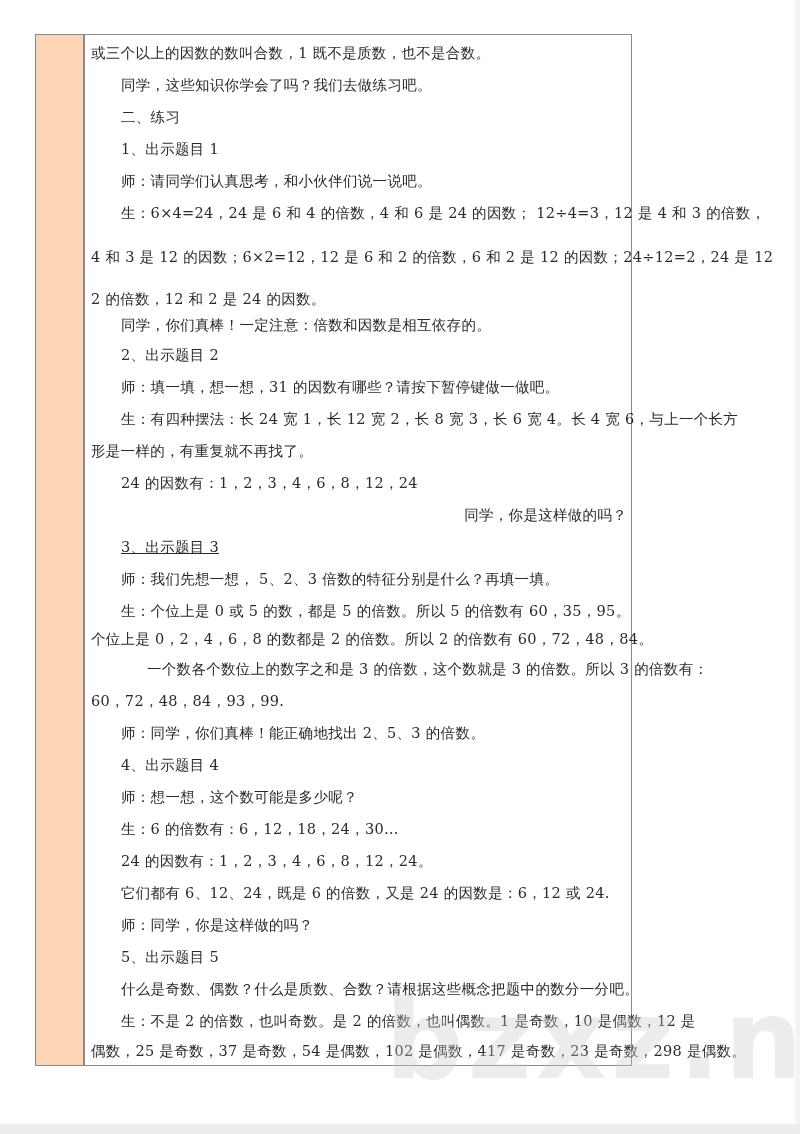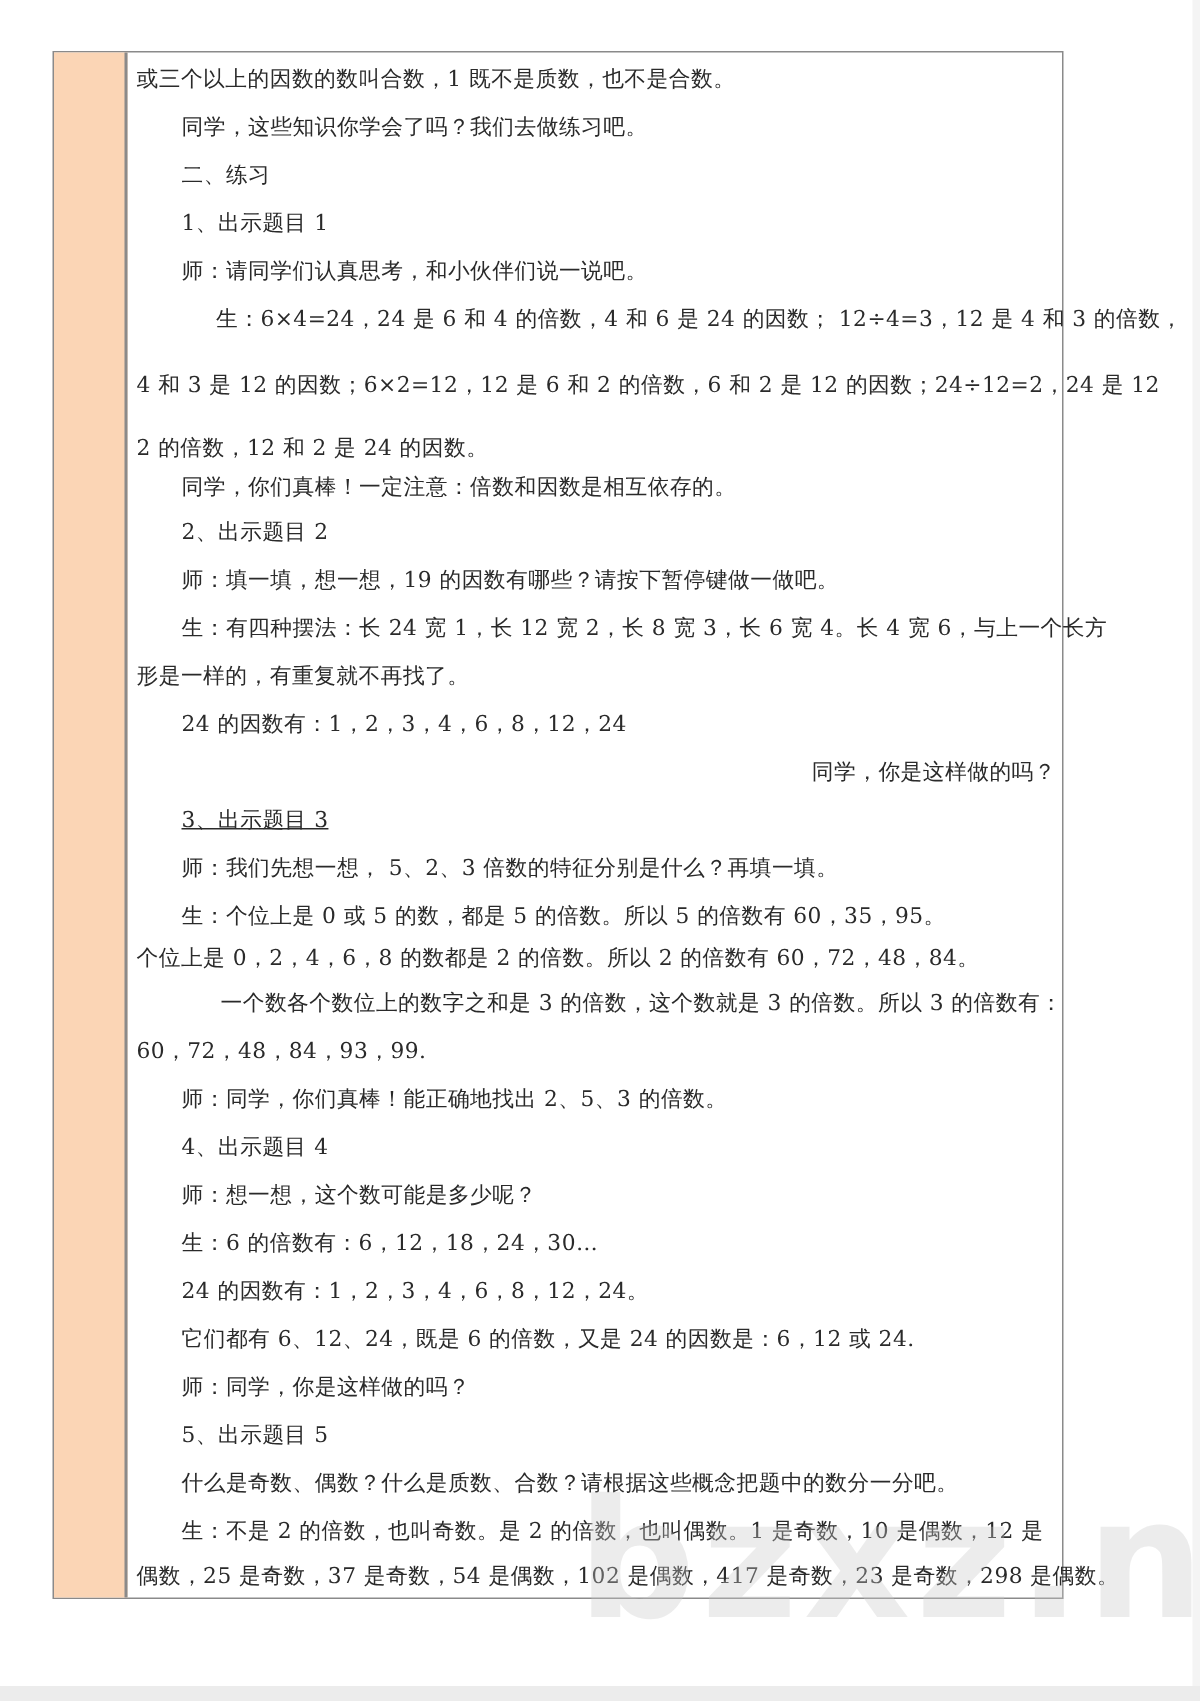--- a/index.html
+++ b/index.html
@@ -3,21 +3,21 @@
   <meta charset="utf-8">
   <style>
     html, body { margin: 0; padding: 0; }
     body {
       width: 800px; height: 1134px; background: #ffffff; position: relative; overflow: hidden;
       font-family: "DejaVu Serif", "Liberation Serif", serif; color: #2a2a2a;
     }
     .page-edge { position: absolute; left: 0; top: 1124px; width: 800px; height: 10px; background: #ececec; }
     .right-edge { position: absolute; left: 795px; top: 0; width: 5px; height: 1124px; background: #f4f4f4; }
     .table {
-      position: absolute; left: 35px; top: 34px; width: 674px; height: 1032px;
+      position: absolute; left: 35px; top: 34px; width: 597px; height: 1032px;
       border: 1px solid #8a8a8a; box-sizing: border-box; display: flex;
     }
     .side-cell { width: 47px; background: #fbd5b5; border-right: 2px solid #8a8a8a; flex-shrink: 0; }
     .content-cell { flex: 1; position: relative; padding: 0 0 0 6px; box-sizing: border-box; }
     .line {
       position: absolute; left: 6px; right: 4px; font-size: 14.5px; line-height: 20px;
       white-space: nowrap; letter-spacing: 0.3px;
     }
     .indent { left: 36px; }
     .watermark {
@@ -32,26 +32,26 @@
 <div class="right-edge"></div>
 
 <div class="table">
   <div class="side-cell"></div>
   <div class="content-cell" id="content">
       <div class="line" style="top: 8px;">或三个以上的因数的数叫合数，1 既不是质数，也不是合数。</div>
       <div class="line indent" style="top: 40px;">同学，这些知识你学会了吗？我们去做练习吧。</div>
       <div class="line indent" style="top: 72px;">二、练习</div>
       <div class="line indent" style="top: 104px;">1、出示题目 1</div>
       <div class="line indent" style="top: 136px;">师：请同学们认真思考，和小伙伴们说一说吧。</div>
-      <div class="line indent" style="top: 168px; margin-left: 23px;">生：6×4=24，24 是 6 和 4 的倍数，4 和 6 是 24 的因数； 12÷4=3，12 是 4 和 3 的倍数，</div>
+      <div class="line indent" style="top: 168px;">生：6×4=24，24 是 6 和 4 的倍数，4 和 6 是 24 的因数； 12÷4=3，12 是 4 和 3 的倍数，</div>
       <div class="line" style="top: 212px;">4 和 3 是 12 的因数；6×2=12，12 是 6 和 2 的倍数，6 和 2 是 12 的因数；24÷12=2，24 是 12</div>
       <div class="line" style="top: 254px;">2 的倍数，12 和 2 是 24 的因数。</div>
       <div class="line indent" style="top: 280px;">同学，你们真棒！一定注意：倍数和因数是相互依存的。</div>
       <div class="line indent" style="top: 310px;">2、出示题目 2</div>
-      <div class="line indent" style="top: 342px;">师：填一填，想一想，19 的因数有哪些？请按下暂停键做一做吧。</div>
+      <div class="line indent" style="top: 342px;">师：填一填，想一想，31 的因数有哪些？请按下暂停键做一做吧。</div>
       <div class="line indent" style="top: 374px;">生：有四种摆法：长 24 宽 1，长 12 宽 2，长 8 宽 3，长 6 宽 4。长 4 宽 6，与上一个长方</div>
       <div class="line" style="top: 406px;">形是一样的，有重复就不再找了。</div>
       <div class="line indent" style="top: 438px;">24 的因数有：1，2，3，4，6，8，12，24</div>
       <div class="line indent" style="top: 470px; text-align: right;">同学，你是这样做的吗？</div>
       <div class="line indent" style="top: 502px; text-decoration: underline;">3、出示题目 3</div>
       <div class="line indent" style="top: 534px;">师：我们先想一想， 5、2、3 倍数的特征分别是什么？再填一填。</div>
       <div class="line indent" style="top: 566px;">生：个位上是 0 或 5 的数，都是 5 的倍数。所以 5 的倍数有 60，35，95。</div>
       <div class="line" style="top: 594px;">个位上是 0，2，4，6，8 的数都是 2 的倍数。所以 2 的倍数有 60，72，48，84。</div>
       <div class="line indent" style="top: 624px; margin-left: 26px;">一个数各个数位上的数字之和是 3 的倍数，这个数就是 3 的倍数。所以 3 的倍数有：</div>
       <div class="line" style="top: 656px;">60，72，48，84，93，99.</div>

